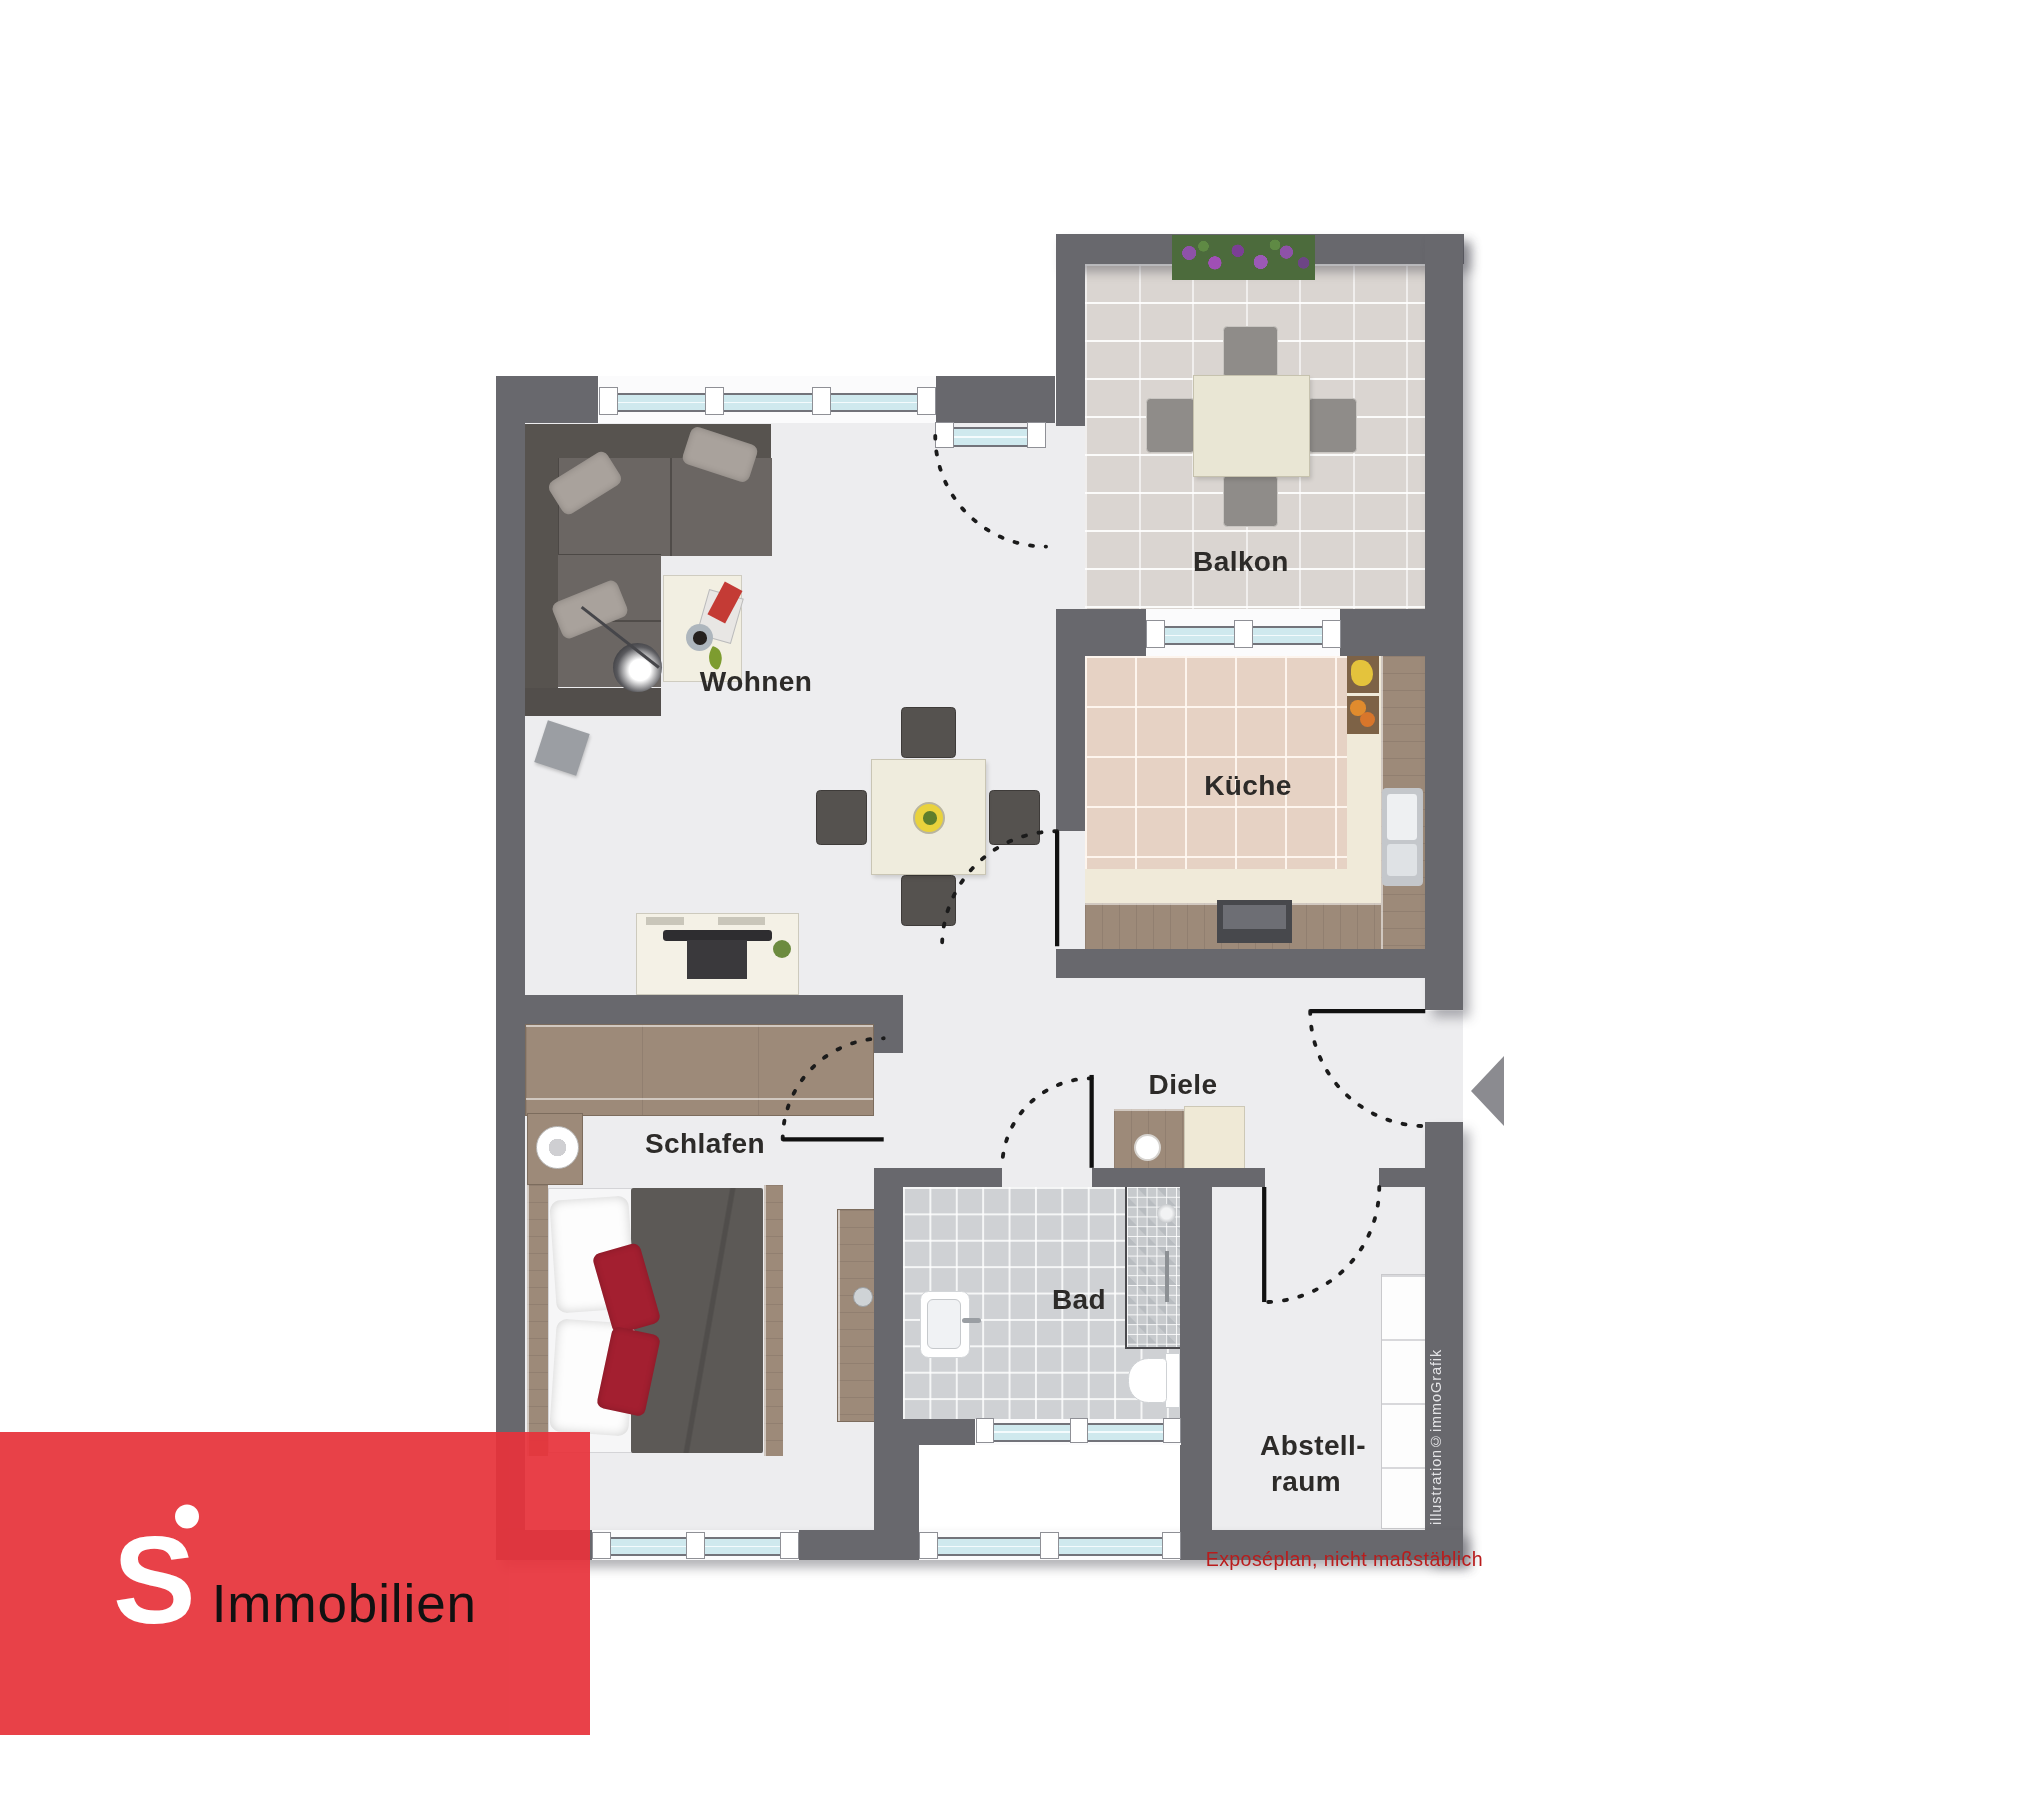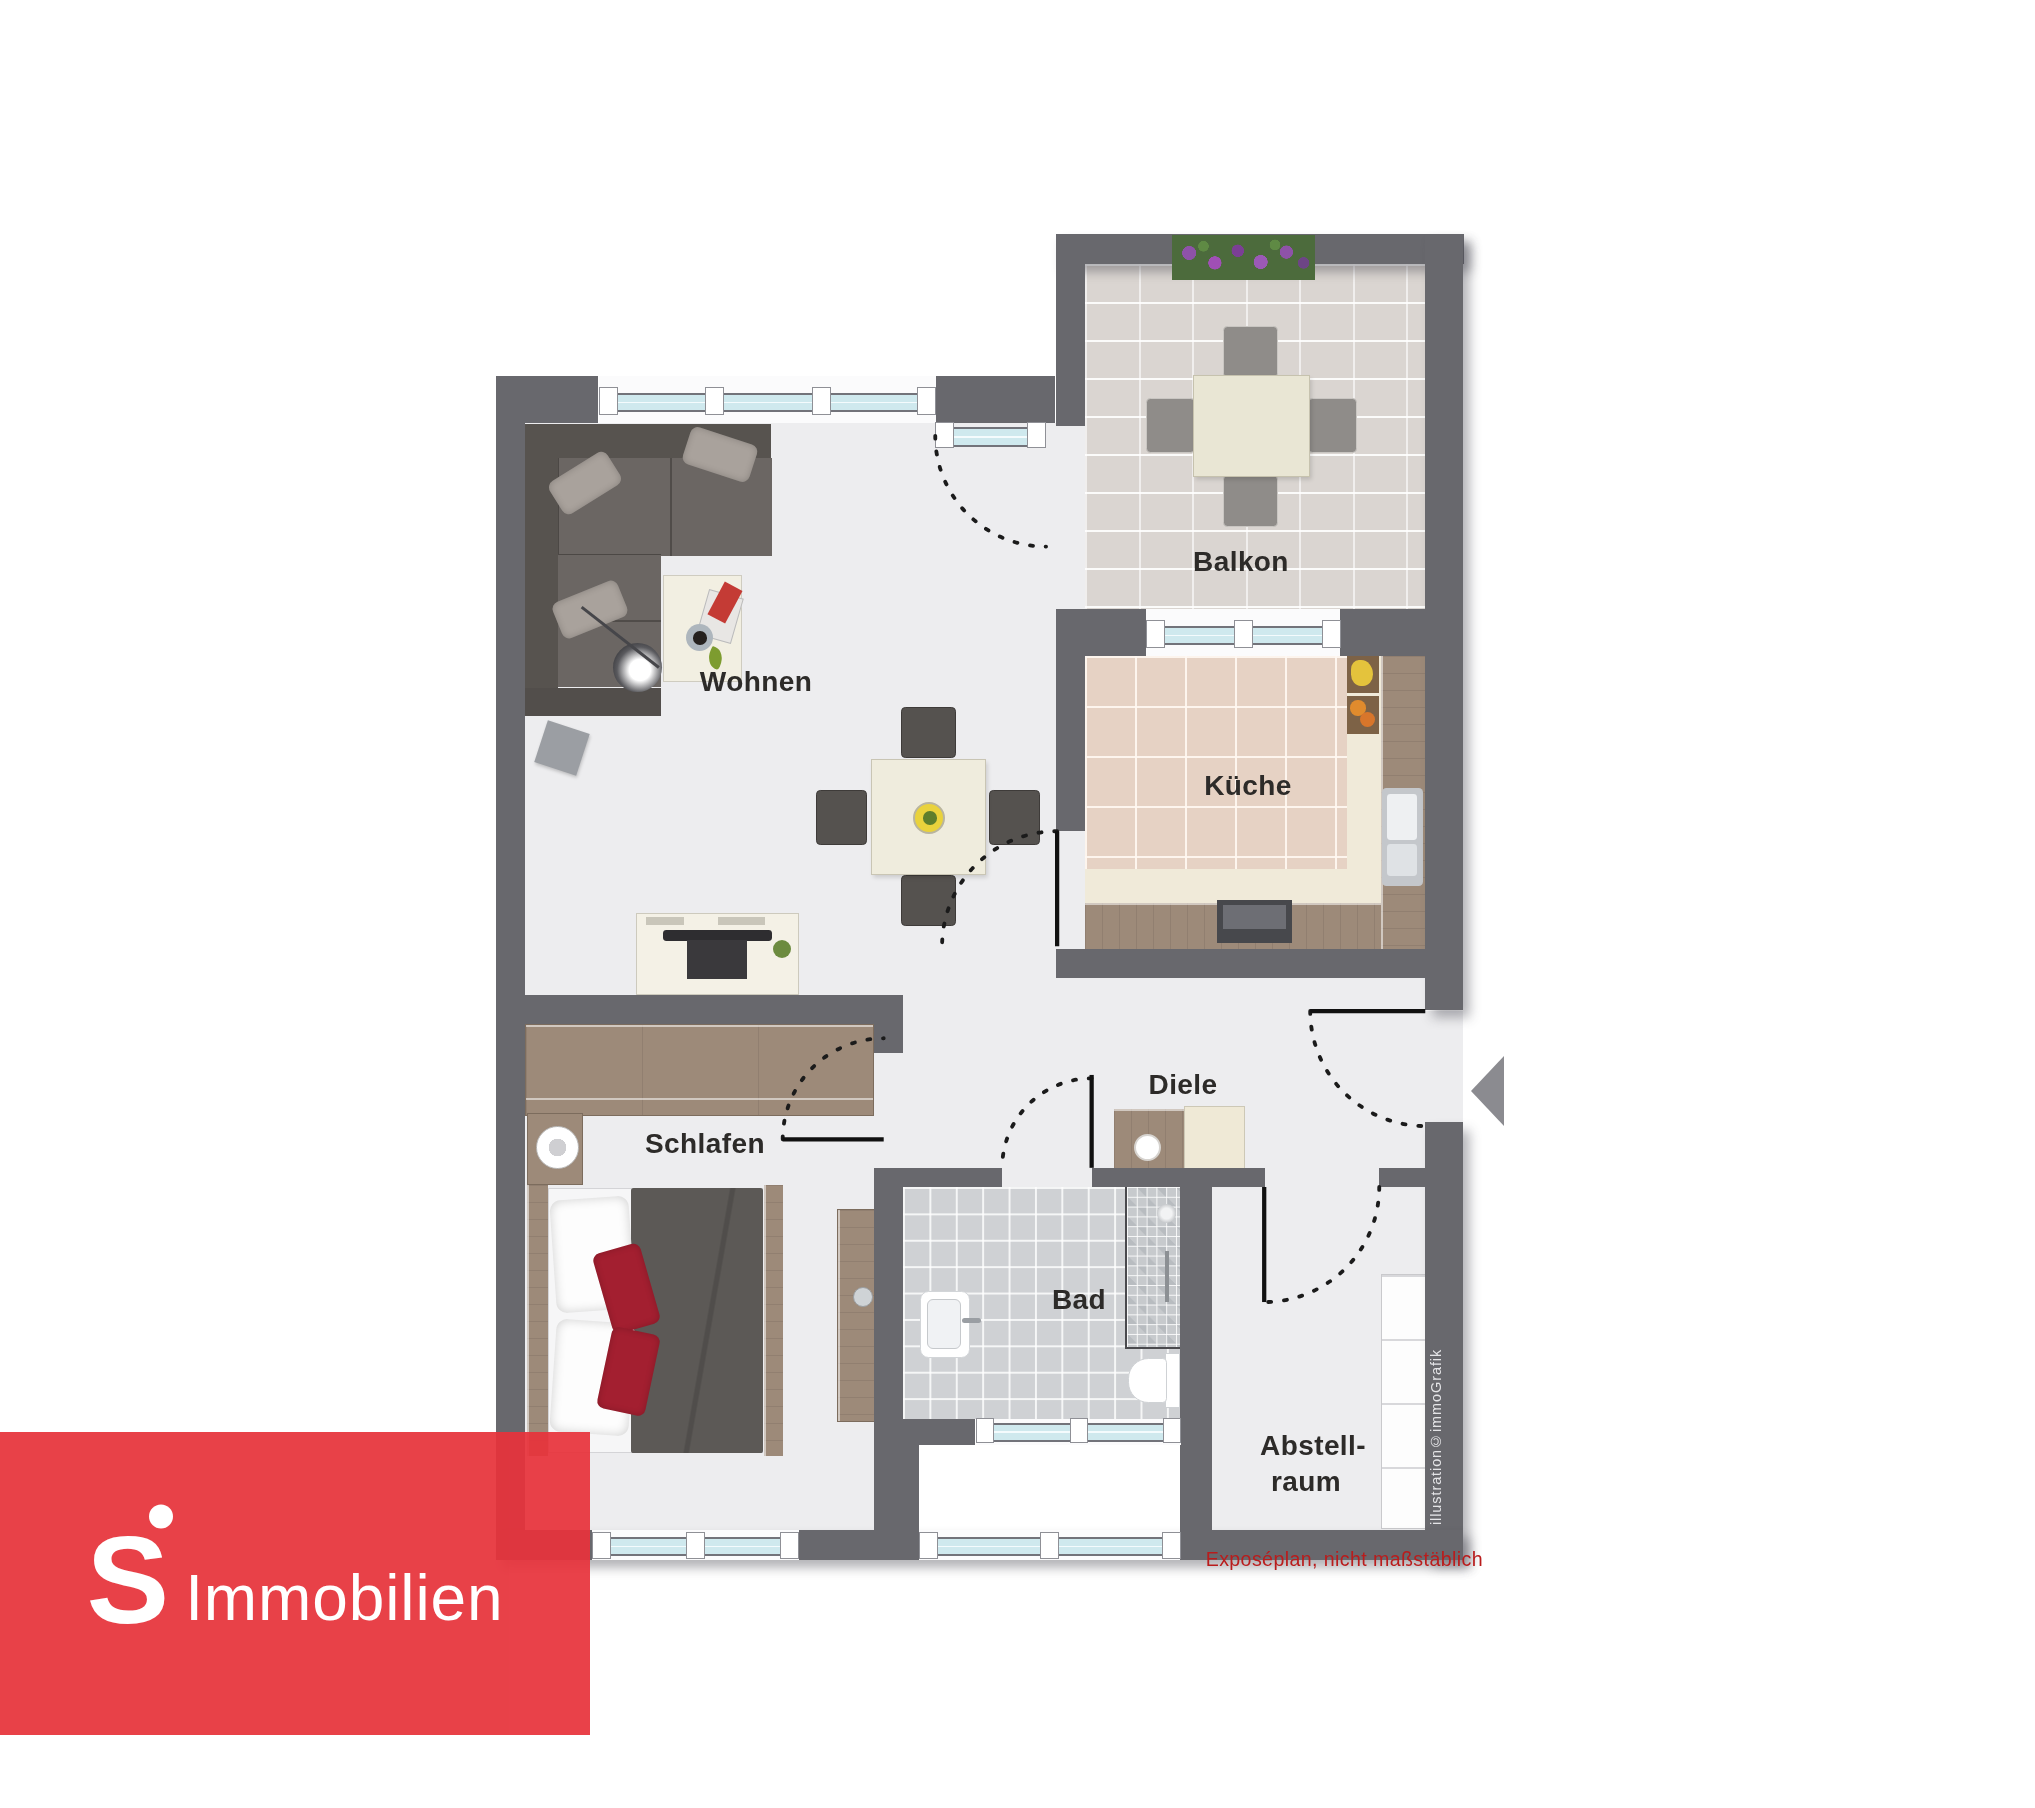--- a/index.html
+++ b/index.html
@@ -41,21 +41,21 @@
       linear-gradient(#00000014 0 0.9px,transparent 0.9px);background-size:73px 100%,100% 17px;}
   .woodh{background:var(--wood);background-image:linear-gradient(#ffffff88 0 1.7px,transparent 1.7px),
       linear-gradient(90deg,#00000014 0 0.9px,transparent 0.9px);background-size:100% 73px,17px 100%;}
   .white-unit{background:#fdfdfd;border:1.3px solid #c9c9cc;box-sizing:border-box;}
   svg.overlay{position:absolute;left:0;top:0;z-index:15;pointer-events:none;}
   .banner{position:absolute;left:0;top:1432px;width:590px;height:303px;background:var(--brand_red);
           opacity:.93;z-index:50;display:flex;align-items:center;justify-content:center;}
   .logo-row{display:flex;align-items:flex-end;gap:16px;transform:translateY(-2.6px);}
   .logo-s{position:relative;color:#fff;font-weight:700;font-size:124px;line-height:.78;}
   .logo-dot{position:absolute;right:-3.4px;top:-28px;width:24px;height:24px;border-radius:50%;background:#fff;}
-  .logo-text{color:#ffffff;font-weight:400;font-size:64px;line-height:.95;letter-spacing:0.9px;}
+  .logo-text{color:#000000;font-weight:400;font-size:53px;line-height:.95;letter-spacing:0.9px;}
   .caption{position:absolute;left:1108px;top:1548px;width:375px;text-align:right;font-size:19.6px;
            color:#b91c1c;z-index:22;letter-spacing:0.4px;}
   .credit{position:absolute;left:1428px;top:1257px;height:268px;writing-mode:vertical-rl;
           transform:rotate(180deg);font-size:14.5px;color:#e4e4e7;z-index:14;letter-spacing:0.9px;}
   .arrow-left{position:absolute;left:1471px;top:1056px;width:0;height:0;z-index:9;
           border-top:35px solid transparent;border-bottom:35px solid transparent;border-right:33px solid #8b8b90;}
   .chair{position:absolute;background:#8f8c89;border:1.7px solid #c9c6c2;box-sizing:border-box;border-radius:4.3px;}
   .chair.dark{background:#55524f;border-color:#3e3b39;}
   .pillow{position:absolute;background:#a9a29c;border-radius:7.7px;box-shadow:inset 0 0 7.7px #00000033;}
   .pillow.red{background:#a31f30;}

